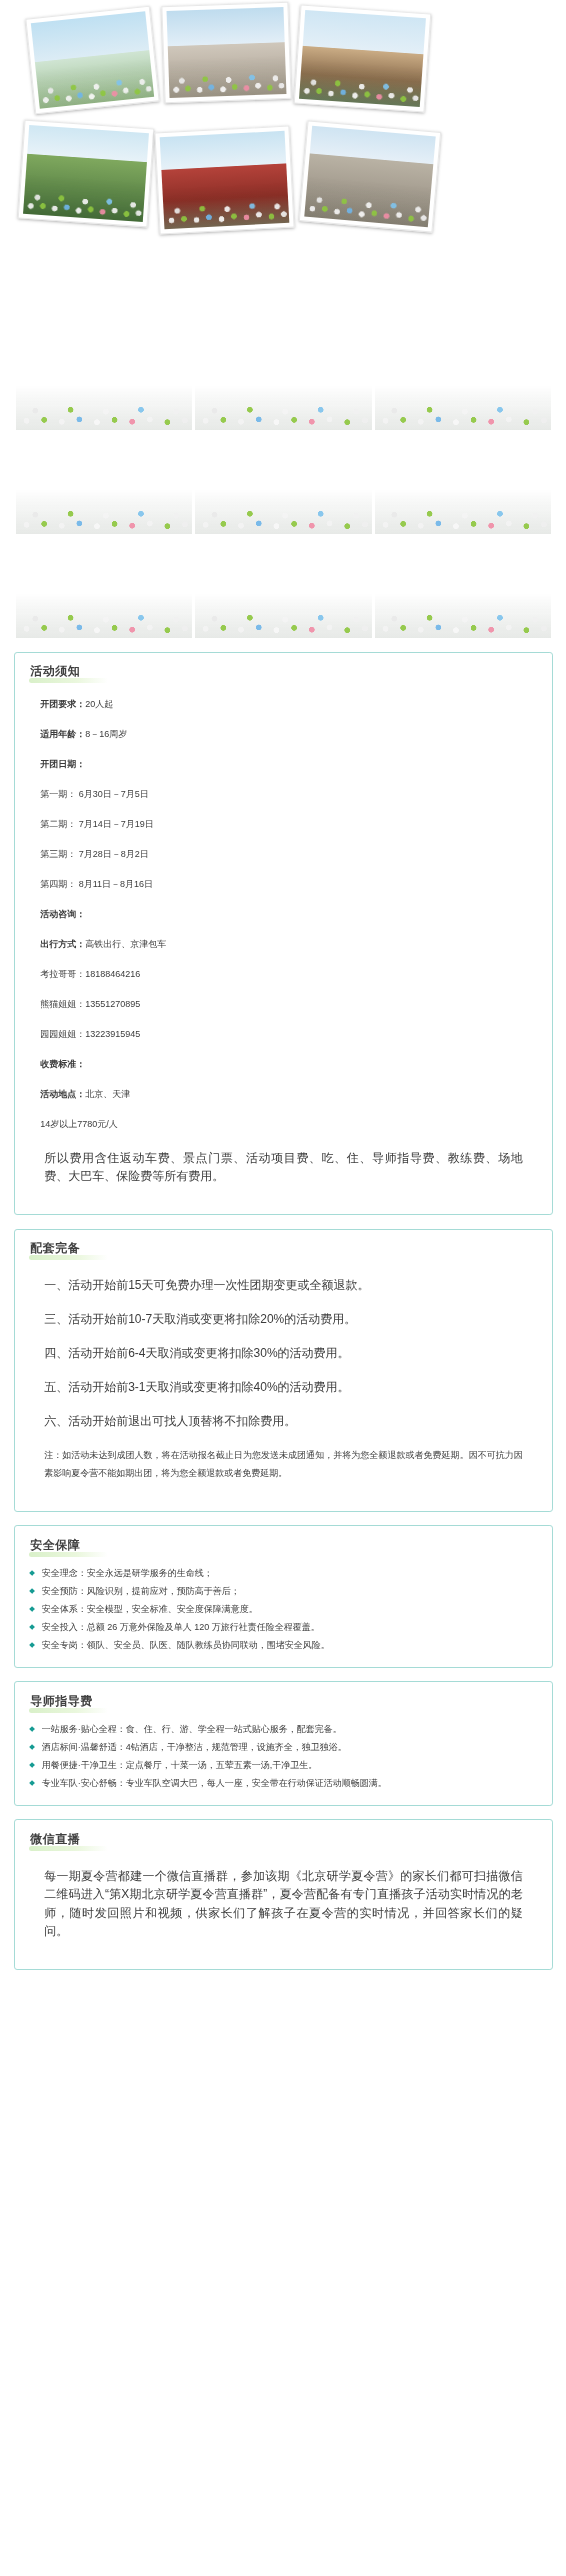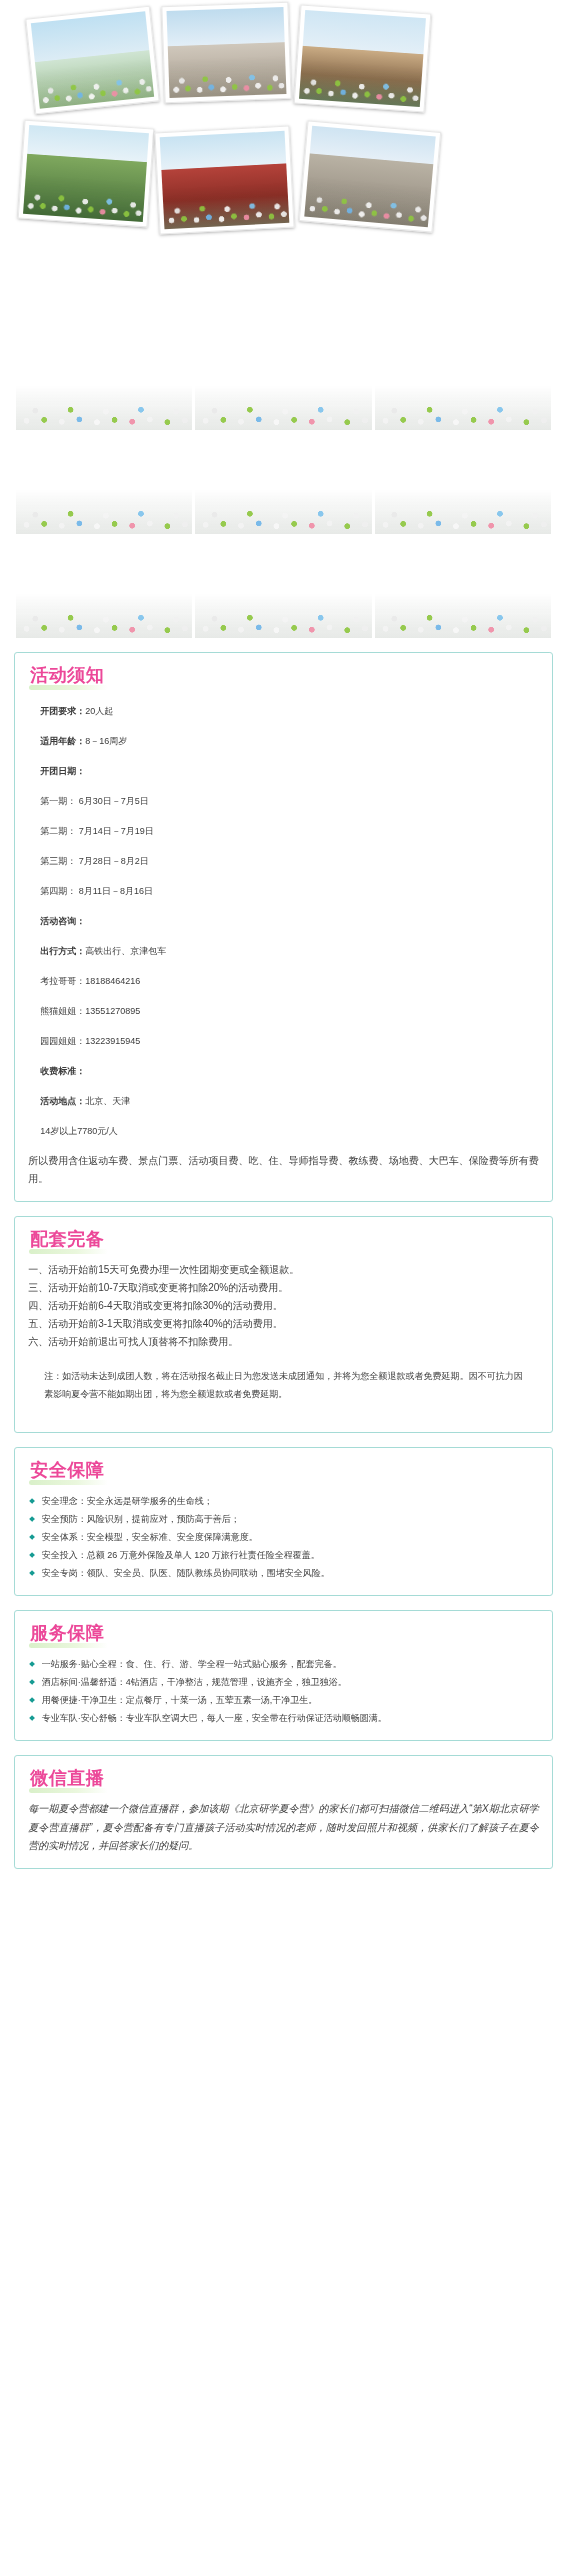--- a/index.html
+++ b/index.html
@@ -90,23 +90,23 @@
   
   .section {
     margin: 0 13.6px 13.6px 13.6px;
     background: #ffffff;
     border: 0.5px solid #a5dbd6;
     border-radius: 3.1px;
     padding: 9.4px 13.6px 12.6px 13.6px;
     position: relative;
   }
   .section-title {
-    font-size: 18px;
+    font-size: 12px;
     font-weight: bold;
-    color: #ec4899;
+    color: #404040;
     letter-spacing: 0.5px;
     margin: 1px 0 2.1px 2.1px;
     display: inline-block;
     position: relative;
     z-index: 2;
   }
   .title-underline {
     width: 79px;
     height: 5.2px;
     margin: -4.2px 0 7.3px 1px;
@@ -117,24 +117,24 @@
   }
 
   .line {
     font-size: 9px;
     line-height: 18px;
     color: #3b3b3b;
     margin: 12px;
   }
   .label { font-weight: bold; }
   .para {
-    font-size: 10px;
+    font-size: 12px;
     line-height: 18px;
     color: #3b3b3b;
-    margin: 0;
+    margin: 16px;
     text-align: justify;
   }
   .bullet-line {
     font-size: 9px;
     line-height: 18px;
     color: #3b3b3b;
     margin: 0;
     padding-left: 13.6px;
     position: relative;
     text-align: justify;
@@ -147,21 +147,21 @@
     font-size: 7.3px;
   }
   .note {
     font-size: 9px;
     line-height: 18px;
     color: #3b3b3b;
     margin: 16px;
     text-align: justify;
   }
 
-  .section.wechat .para { line-height: 18.4px; font-style: italic; }
+  .section.wechat .para { line-height: 18.4px; }
 </style>
 </head>
 <body>
 
 <div class="page">
 
   <div class="collage">
     <div class="polaroid" style="left:30px; top:11.5px; width:125px; height:96px; transform:rotate(-6deg);">
       <span class="ph sky"></span>
     </div>
@@ -264,21 +264,21 @@
       <span class="dia">◆</span>
       <span>安全投入：总额 26 万意外保险及单人 120 万旅行社责任险全程覆盖。</span>
     </p>
     <p class="bullet-line">
       <span class="dia">◆</span>
       <span>安全专岗：领队、安全员、队医、随队教练员协同联动，围堵安全风险。</span>
     </p>
   </div>
 
   <div class="section">
-    <div class="section-title">服务保障</div>
+    <div class="section-title">导师指导费</div>
     <div class="title-underline"></div>
 
     <p class="bullet-line">
       <span class="dia">◆</span>
       <span>一站服务·贴心全程：食、住、行、游、学全程一站式贴心服务，配套完备。</span>
     </p>
     <p class="bullet-line">
       <span class="dia">◆</span>
       <span>酒店标间·温馨舒适：4钻酒店，干净整洁，规范管理，设施齐全，独卫独浴。</span>
     </p>

